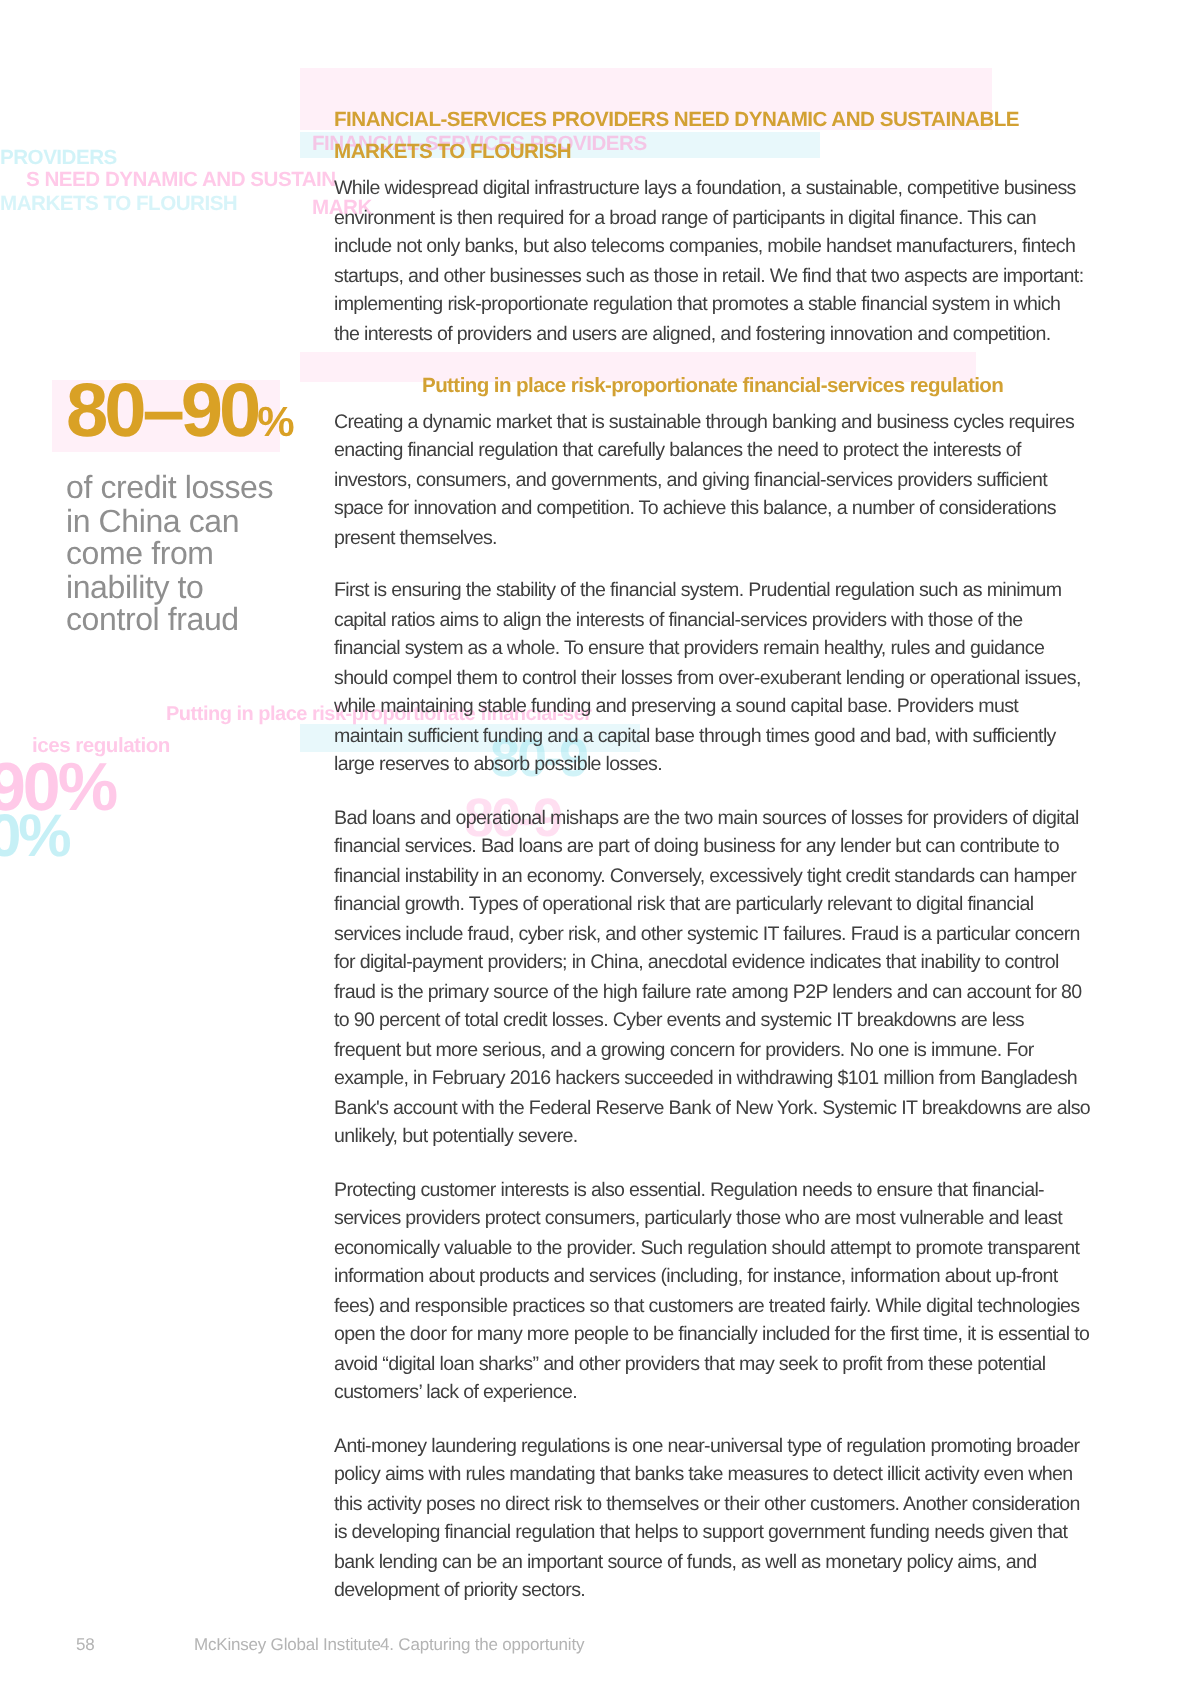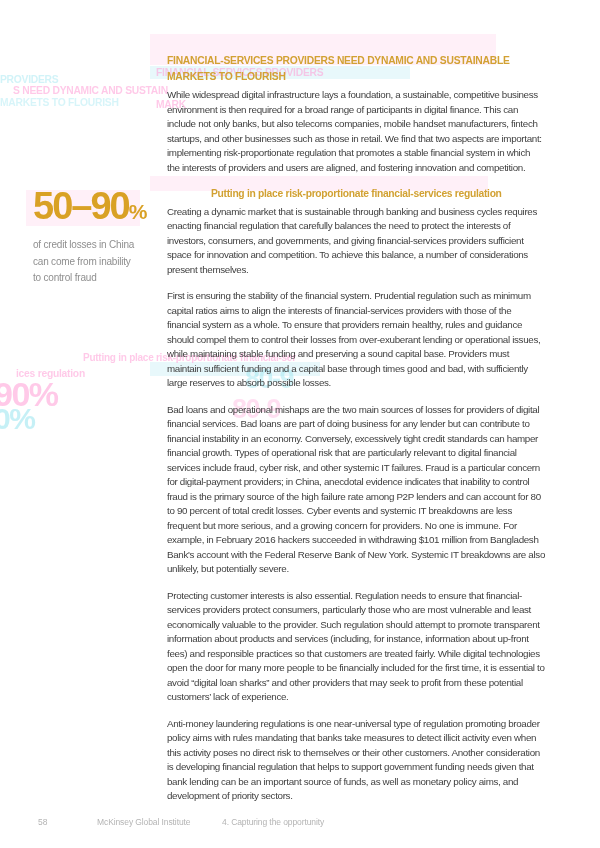--- a/index.html
+++ b/index.html
@@ -41,21 +41,21 @@
   #gh9{left:245px;top:366px;font-size:27px;opacity:.4;}
   #gh10{left:216px;top:396px;font-size:27px;opacity:.32;}
   
   .stat{position:absolute;z-index:2;left:33px;top:188px;width:114px;}
   .stat-value{
     font-size:38px;font-weight:bold;letter-spacing:-2px;
     line-height:36px;color:#d9a125;white-space:nowrap;
   }
   .stat-pct{font-size:21px;letter-spacing:0;}
   .stat-caption{
-    margin:7px 0 0 0;font-size:10px;line-height:16.5px;
+    margin:7px 0 0 0;font-size:16px;line-height:16.5px;
     letter-spacing:-0.2px;color:#8f8f8f;width:108px;
   }
   
   .content{position:absolute;z-index:2;left:155px;top:53px;width:378px;margin-left:12px;}
   .h-line{
     font-size:10.3px;font-weight:bold;letter-spacing:-0.25px;
     line-height:15.5px;color:#d2a133;white-space:nowrap;
   }
   .content p{
     margin:0 0 12px 0;
@@ -68,21 +68,21 @@
     font-size:10.3px;font-weight:bold;letter-spacing:-0.3px;
     line-height:14.5px;color:#d2a133;padding-left:44px;
   }
   
   .footer span{
     position:absolute;z-index:2;top:817px;
     font-size:8.5px;letter-spacing:-0.1px;color:#b4b4b4;white-space:nowrap;
   }
   #f-num{left:38px;}
   #f-inst{left:97px;}
-  #f-chap{left:190px;margin-left:32px;}
+  #f-chap{left:190px;}
 </style>
 </head>
 <body>
 
 <div class="page">
 
   <div class="tint tint-pink" id="t1"></div>
   <div class="tint tint-cyan" id="t2"></div>
   <div class="tint tint-pink" id="t3"></div>
   <div class="tint tint-cyan" id="t4"></div>
@@ -94,21 +94,21 @@
   <span class="ghost g-cyan g-small" id="gh3">MARKETS TO FLOURISH</span>
   <span class="ghost g-pink g-small" id="gh4">MARK</span>
   <span class="ghost g-pink g-small" id="gh5">Putting in place risk-proportionate financial-ser</span>
   <span class="ghost g-pink g-small" id="gh6">ices regulation</span>
   <span class="ghost g-pink g-big" id="gh7">90%</span>
   <span class="ghost g-cyan g-big" id="gh8">0%</span>
   <span class="ghost g-cyan g-big" id="gh9">80-9</span>
   <span class="ghost g-pink g-big" id="gh10">80-9</span>
 
   <aside class="stat">
-    <div class="stat-value"><span>50–90</span><span class="stat-pct">%</span></div>
+    <div class="stat-value"><span>80–90</span><span class="stat-pct">%</span></div>
     <p class="stat-caption">of credit losses in China can come from inability to control fraud</p>
   </aside>
 
   <main class="content">
     <h1 style="margin:0;">
       <div class="h-line">FINANCIAL-SERVICES PROVIDERS NEED DYNAMIC AND SUSTAINABLE</div>
       <div class="h-line">MARKETS TO FLOURISH</div>
     </h1>
     <p class="intro">While widespread digital infrastructure lays a foundation, a sustainable, competitive business environment is then required for a broad range of participants in digital finance. This can include not only banks, but also telecoms companies, mobile handset manufacturers, fintech startups, and other businesses such as those in retail. We find that two aspects are important: implementing risk-proportionate regulation that promotes a stable financial system in which the interests of providers and users are aligned, and fostering innovation and competition.</p>
     <h2 class="sub-heading">Putting in place risk-proportionate financial-services regulation</h2>

